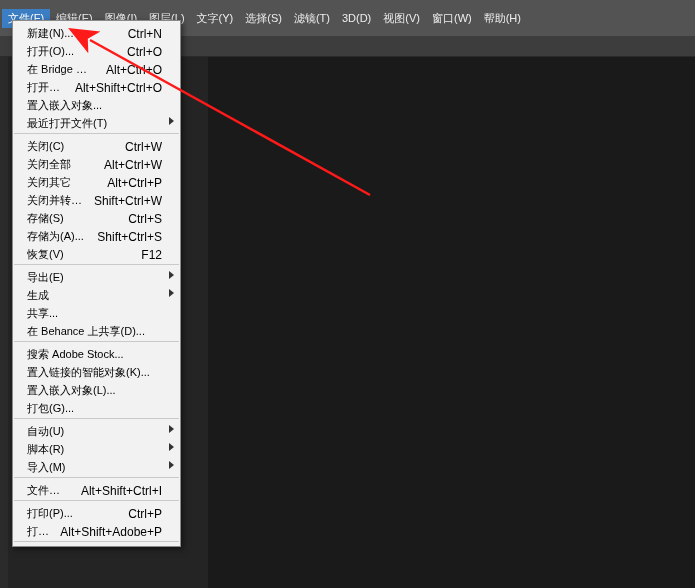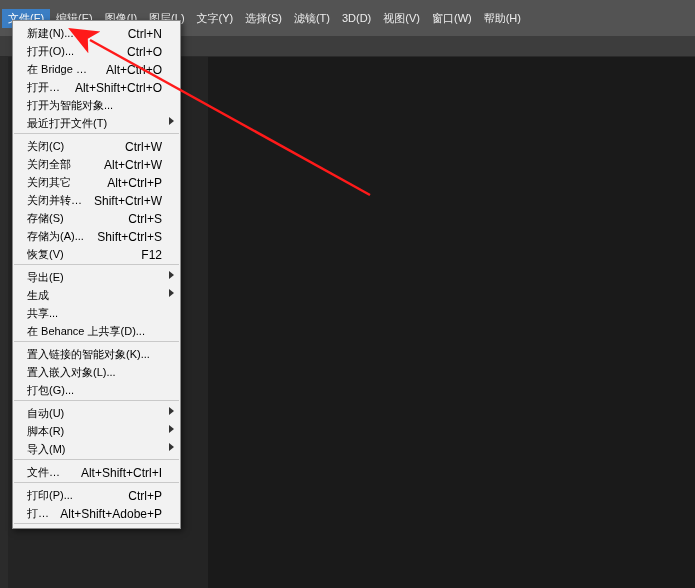--- a/index.html
+++ b/index.html
@@ -57,21 +57,21 @@
     </div>
     <div class="row">
       <span class="lab">在 Bridge 中浏览(B)...</span>
       <span class="sc">Alt+Ctrl+O</span>
     </div>
     <div class="row">
       <span class="lab">打开为...</span>
       <span class="sc">Alt+Shift+Ctrl+O</span>
     </div>
     <div class="row">
-      <span class="lab">打开为智能对象...</span>
+      <span class="lab">置入嵌入对象...</span>
     </div>
     <div class="row">
       <span class="lab">最近打开文件(T)</span>
       <span class="arw"></span>
     </div>
     <div class="sep"></div>
     <div class="row">
       <span class="lab">关闭(C)</span>
       <span class="sc">Ctrl+W</span>
     </div>
@@ -109,20 +109,23 @@
       <span class="arw"></span>
     </div>
     <div class="row">
       <span class="lab">共享...</span>
     </div>
     <div class="row">
       <span class="lab">在 Behance 上共享(D)...</span>
     </div>
     <div class="sep"></div>
     <div class="row">
+      <span class="lab">搜索 Adobe Stock...</span>
+    </div>
+    <div class="row">
       <span class="lab">置入链接的智能对象(K)...</span>
     </div>
     <div class="row">
       <span class="lab">置入嵌入对象(L)...</span>
     </div>
     <div class="row">
       <span class="lab">打包(G)...</span>
     </div>
     <div class="sep"></div>
     <div class="row">

